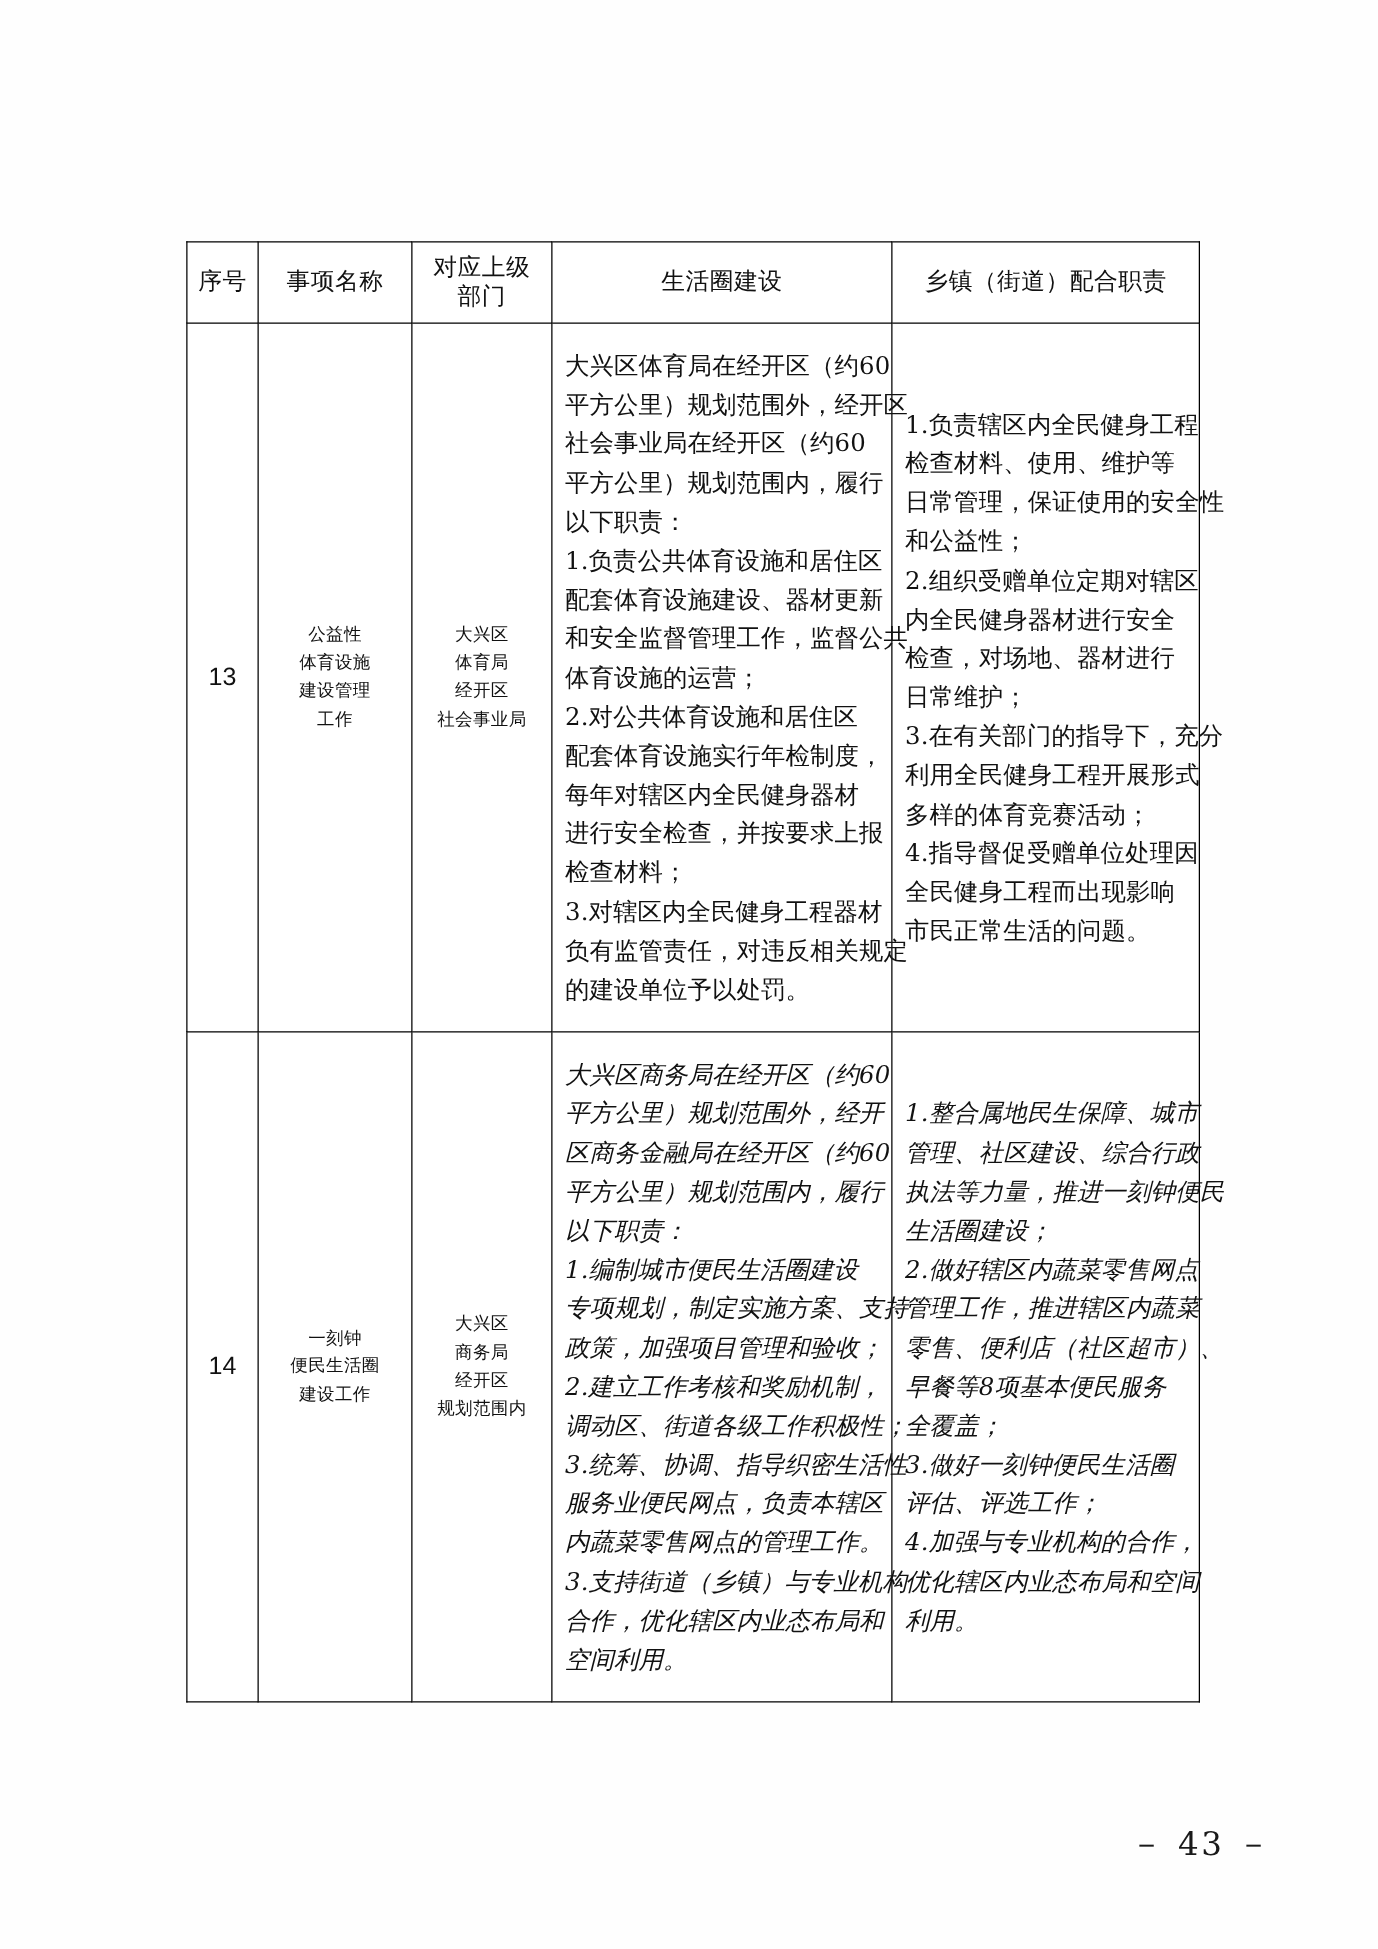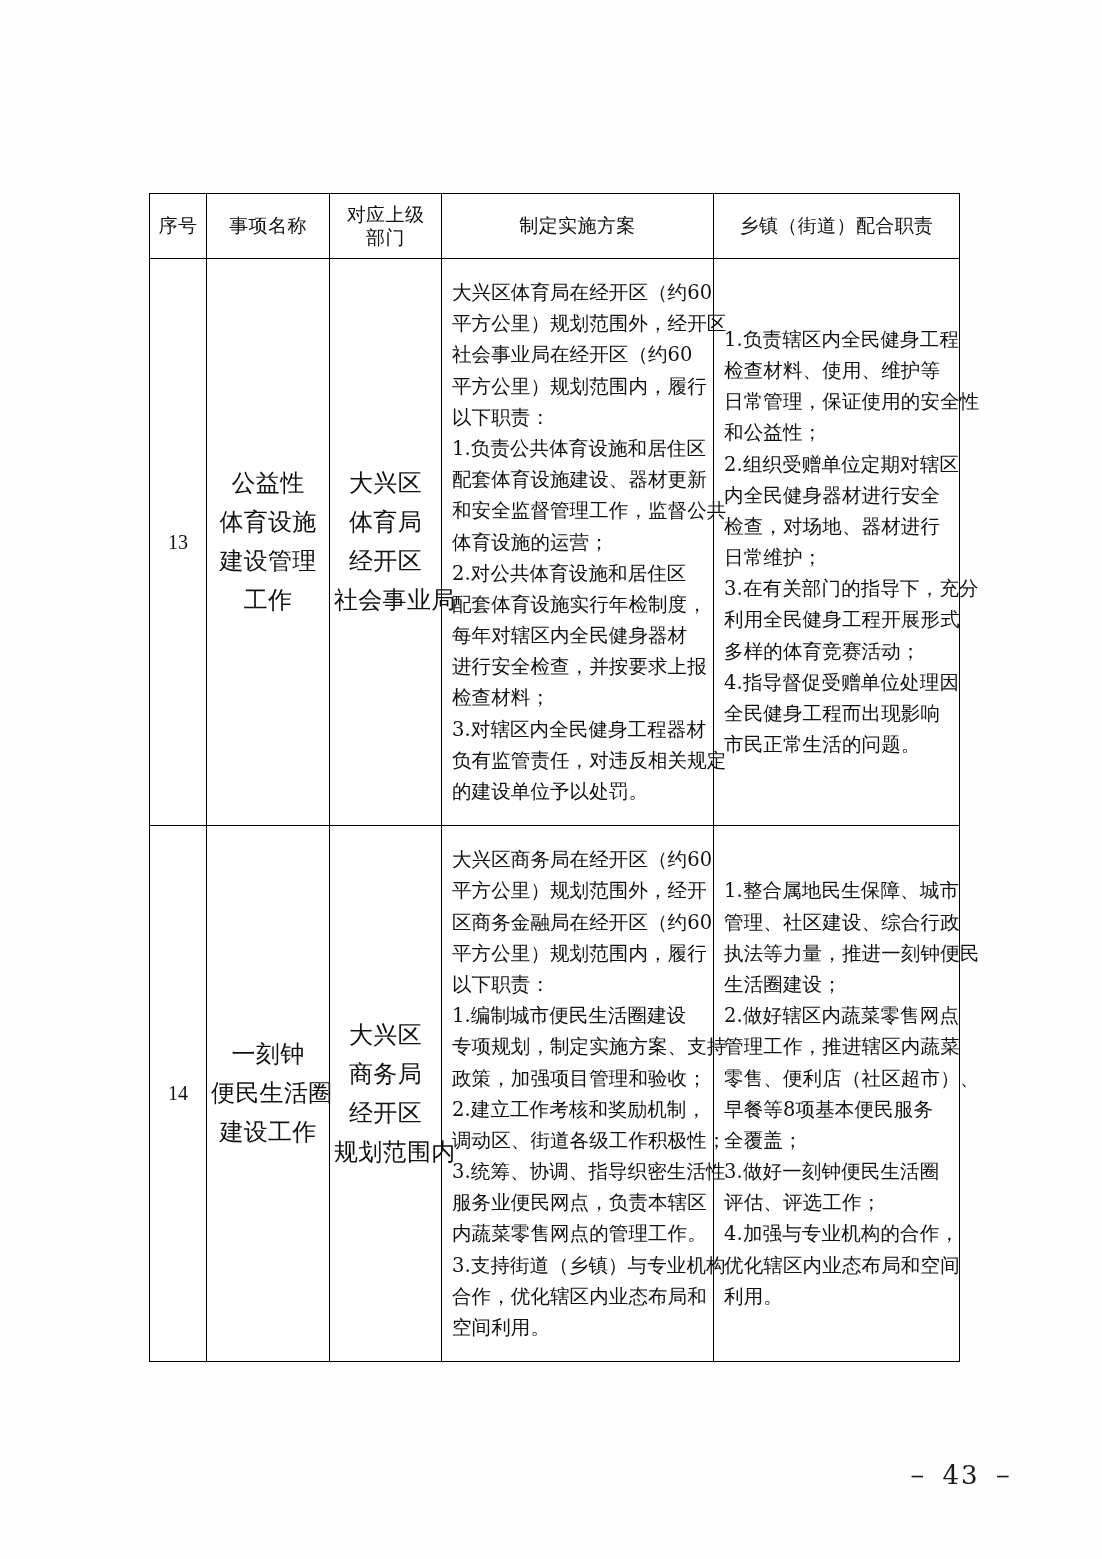--- a/index.html
+++ b/index.html
@@ -61,45 +61,45 @@
   thead th .hd {
     display: block;
     padding: 0 4px;
   }
 
   
   td.num {
     text-align: center;
     font-size: 20px;
     color: #111111;
-    font-family: Liberation Serif, serif;
+    font-family: Liberation Sans, sans-serif;
   }
   td.center-lines {
     text-align: center;
-    font-size: 24px;
+    font-size: 14px;
     line-height: 1.62;
     letter-spacing: 0.3px;
     color: #111111;
     padding: 10px 4px;
   }
   td.center-lines .ln { display: block; white-space: nowrap; }
 
   td.para {
     text-align: left;
     font-size: 19.5px;
     line-height: 1.60;
     letter-spacing: 0.15px;
     color: #111111;
     padding: 18px 10px;
   }
   td.para .ln { display: block; white-space: nowrap; }
 
   
   .r13 .para { vertical-align: middle; }
-  .r14 .para { vertical-align: middle; }
+  .r14 .para { vertical-align: middle; font-style: italic; }
 
   .duty-cell .ln { letter-spacing: 0.1px; }
 
   
   .page-number {
     position: absolute;
     left: 0;
     top: 1458px;
     width: 1102px;
     text-align: center;
@@ -132,21 +132,21 @@
           <span class="hd">序号</span>
         </th>
         <th>
           <span class="hd">事项名称</span>
         </th>
         <th>
           <span class="hd">对应上级</span>
           <span class="hd">部门</span>
         </th>
         <th>
-          <span class="hd">制定实施方案</span>
+          <span class="hd">生活圈建设</span>
         </th>
         <th>
           <span class="hd">乡镇（街道）配合职责</span>
         </th>
       </tr>
     </thead>
     <tbody>
       <tr class="r13">
         <td class="num">13</td>
         <td class="center-lines">

